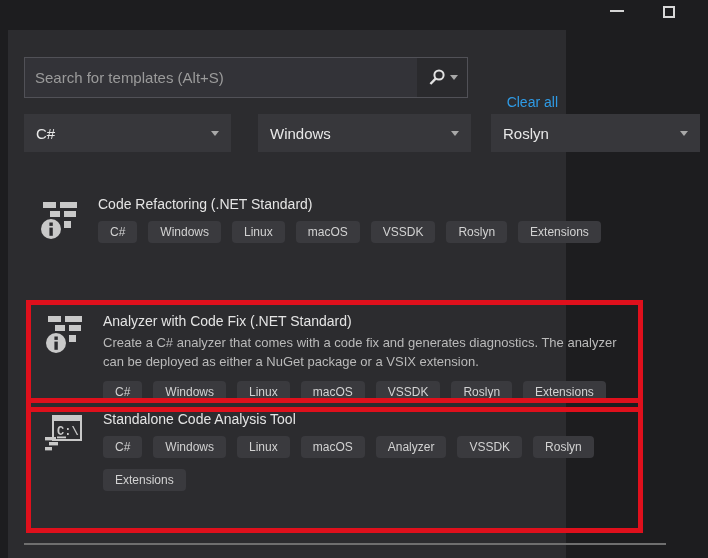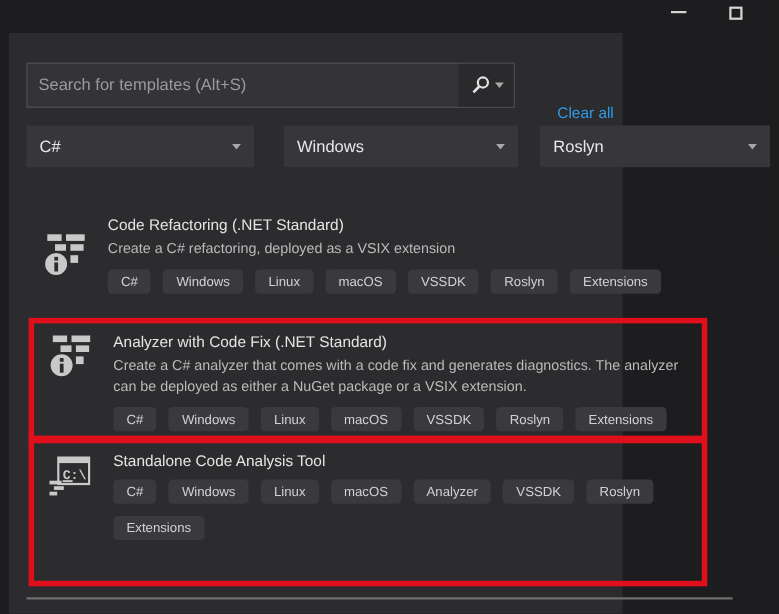--- a/index.html
+++ b/index.html
@@ -48,21 +48,21 @@
     display:flex; align-items:center; justify-content:space-between;
     padding:0 12px; color:#e8e8e8; font-size:15px; cursor:pointer;
   }
   .dd-1 { left:16px;  width:207px; }
   .dd-2 { left:250px; width:213px; }
   .dd-3 { left:483px; width:209px; }
 
   
   .item { position:absolute; display:flex; gap:16px; cursor:pointer; }
   .item-1 { left:10px; top:158px; width:674px; padding:6px 10px 6px 20px;align-items:center; }
-  .item-2 { left:18px; top:259px; width:617px; height:112px; padding:6px 10px 6px 12px; }
+  .item-2 { left:18px; top:270px; width:617px; height:112px; padding:6px 10px 6px 12px; }
   .item-3 { left:18px; top:368px; width:617px; height:135px; padding:6px 10px 6px 12px; }
   .item.highlighted { border:5px solid #df101c; }
 
   .icon-col { width:44px; flex:0 0 44px; padding-top:2px; }
   .content-col { flex:1; min-width:0; }
   .item-title { color:#e4e4e4; font-size:14px; margin-top:2px; }
   .item-desc  { color:#bababa; font-size:13px; line-height:1.45; margin-top:5px; max-width:545px; }
   .tag-row { display:flex; flex-wrap:wrap; gap:11px 11px; margin-top:9px; }
   .tag {
     background:#3a3a3e; color:#d2d2d2; font-size:12px;
@@ -123,21 +123,20 @@
           <rect x="12" y="12" width="10" height="6" fill="#c9c9c9"></rect>
           <rect x="26" y="12" width="12" height="6" fill="#c9c9c9"></rect>
           <rect x="26" y="22" width="7" height="7" fill="#c9c9c9"></rect>
           <circle cx="13" cy="30" r="10" fill="#c9c9c9"></circle>
           <rect x="11.4" y="23.5" width="3.4" height="3.4" fill="#2c2c2f"></rect>
           <rect x="11.4" y="28.6" width="3.4" height="8.2" fill="#2c2c2f"></rect>
         </svg>
       </div>
       <div class="content-col">
         <div class="item-title">Code Refactoring (.NET Standard)</div>
-        <div class="item-desc">Create a C# refactoring, deployed as a VSIX extension</div>
         <div class="tag-row">
           <span class="tag">C#</span>
           <span class="tag">Windows</span>
           <span class="tag">Linux</span>
           <span class="tag">macOS</span>
           <span class="tag">VSSDK</span>
           <span class="tag">Roslyn</span>
           <span class="tag">Extensions</span>
         </div>
       </div>

